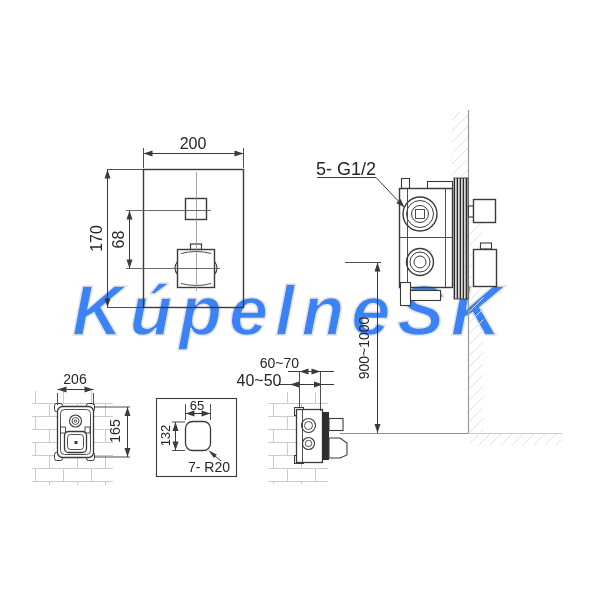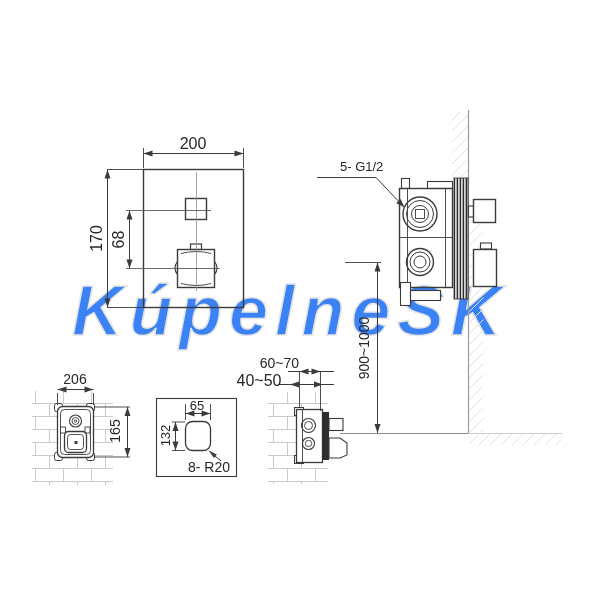--- a/index.html
+++ b/index.html
@@ -187,26 +187,26 @@
       <line x1="278" y1="384.5" x2="334" y2="384.5" stroke-width="1"></line>
       <polygon points="290,384.5 299,381.5 299,387.5" fill="#3b3b3b" stroke="none"></polygon>
       <polygon points="323,384.5 314,381.5 314,387.5" fill="#3b3b3b" stroke="none"></polygon>
     </g>
   </svg>
 
   <div class="t" style="left:163px;top:135px;width:60px;font-size:16px;">200</div>
   <div class="t rot" style="left:66px;top:230px;width:60px;height:17px;font-size:16px;">170</div>
   <div class="t rot" style="left:88px;top:231px;width:60px;height:17px;font-size:16px;">68</div>
 
-  <div class="t" style="left:316px;top:160px;font-size:13px;margin-left:24px;">5- G1/2</div>
+  <div class="t" style="left:316px;top:160px;font-size:18px;">5- G1/2</div>
   <div class="t rot" style="left:325px;top:340px;width:80px;height:16px;font-size:14px;">900~1000</div>
 
   <div class="t" style="left:45px;top:372px;width:60px;font-size:14px;">206</div>
   <div class="t rot" style="left:86px;top:423px;width:60px;height:16px;font-size:14px;">165</div>
 
   <div class="t" style="left:167px;top:399px;width:60px;font-size:13px;">65</div>
   <div class="t rot" style="left:136px;top:428px;width:60px;height:15px;font-size:13px;">132</div>
-  <div class="t" style="left:188px;top:460px;font-size:14px;">8- R20</div>
+  <div class="t" style="left:188px;top:460px;font-size:14px;">7- R20</div>
 
   <div class="t" style="left:239px;top:356px;width:60px;font-size:14px;text-align:right;">60~70</div>
   <div class="t" style="left:229px;top:372px;width:60px;font-size:16px;">40~50</div>
 
 </div>
 
 </body></html>

